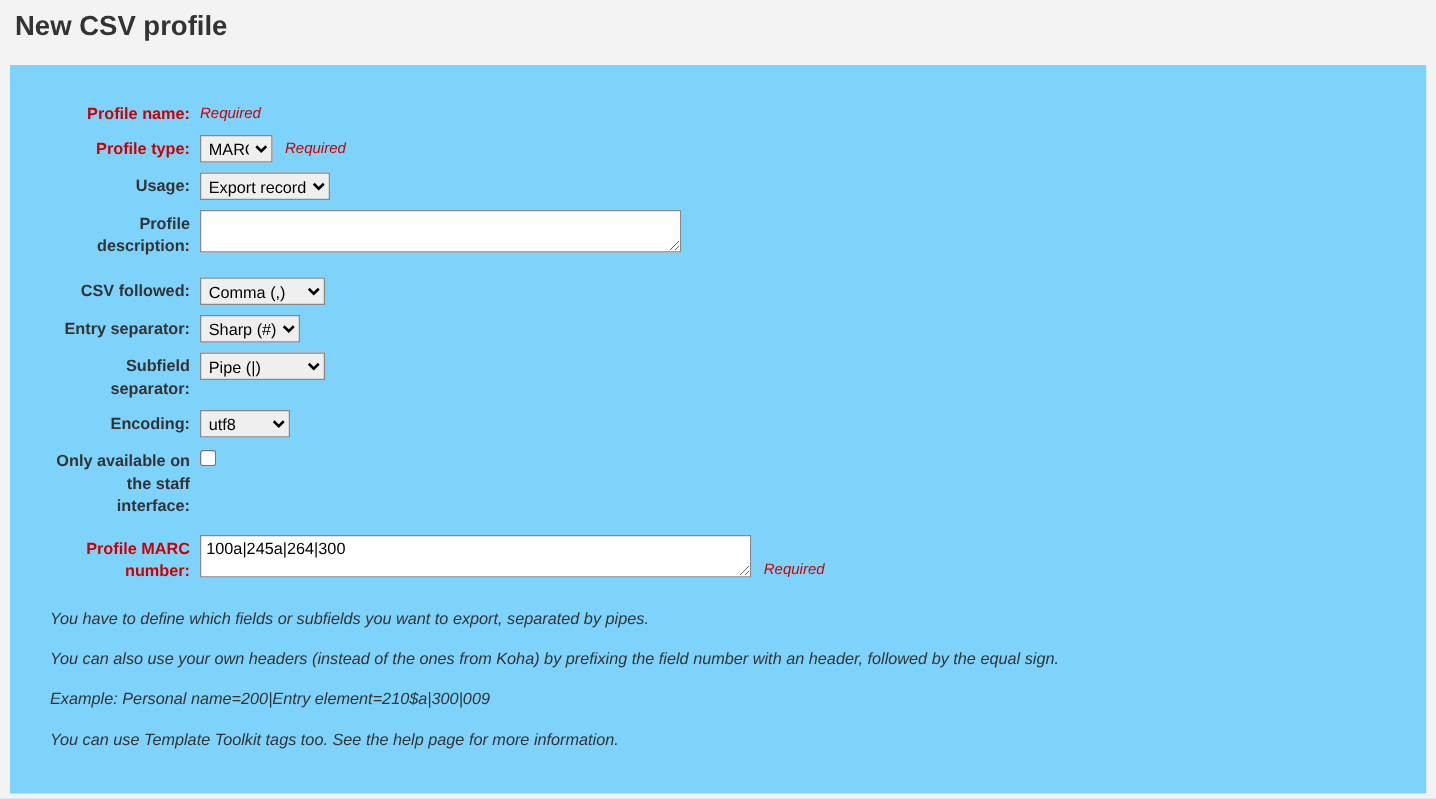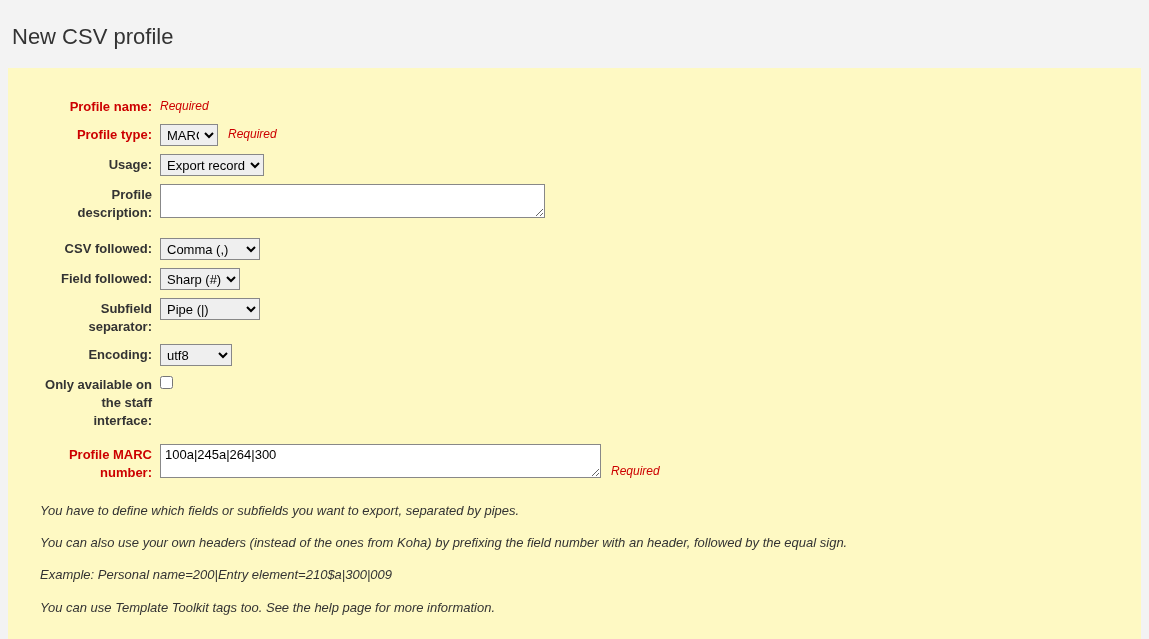--- a/index.html
+++ b/index.html
@@ -9,26 +9,26 @@
     }
     body {
       font-family: Arial, Helvetica, sans-serif;
       background: #f3f3f3;
       color: #333;
       font-size: 13px;
       padding: 0;
     }
     .page-title {
       font-size: 22px;
-      font-weight: normal;
+      font-weight: bold;
       color: #333;
-      padding: 24px 0 12px 12px;
+      padding: 8px 0 12px 12px;
     }
     .form-panel {
-      background: #fef9c3;
+      background: #7dd3fc;
       margin: 6px 8px 0 8px;
       padding: 28px 32px 20px 32px;
     }
     .form-row {
       display: flex;
       align-items: flex-start;
       margin-bottom: 8px;
     }
     .form-label {
       width: 120px;
@@ -130,21 +130,21 @@
   <div class="form-row" style="margin-top:16px">
     <label class="form-label">CSV followed:</label>
     <div class="form-field">
       <select style="width:100px">
         <option>Comma (,)</option>
       </select>
     </div>
   </div>
 
   <div class="form-row">
-    <label class="form-label">Field followed:</label>
+    <label class="form-label">Entry separator:</label>
     <div class="form-field">
       <select style="width:80px">
         <option>Sharp (#)</option>
       </select>
     </div>
   </div>
 
   <div class="form-row">
     <label class="form-label">Subfield separator:</label>
     <div class="form-field">

